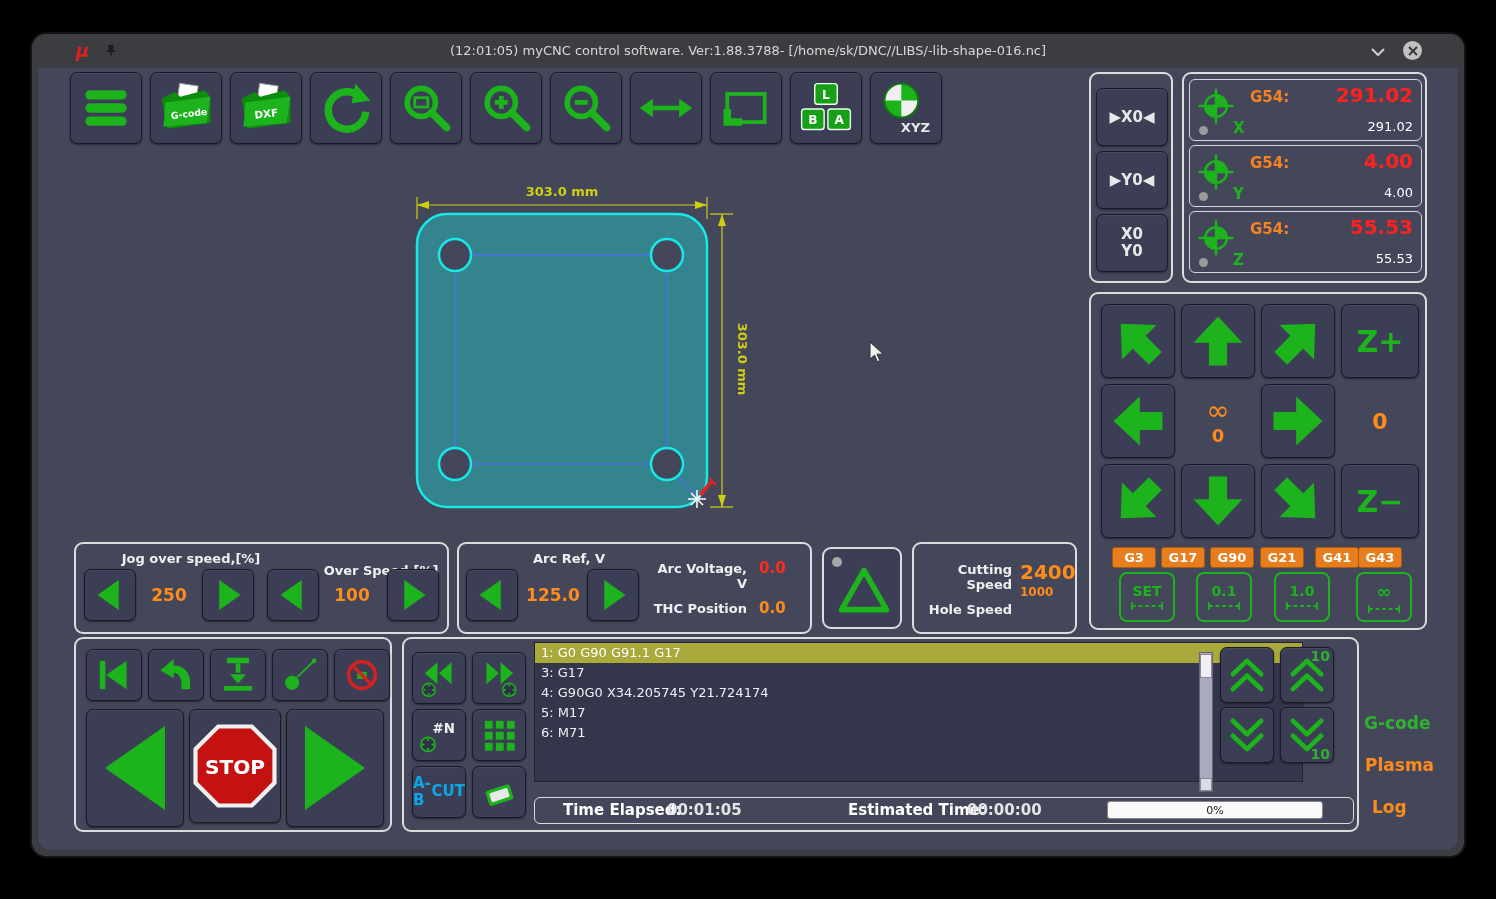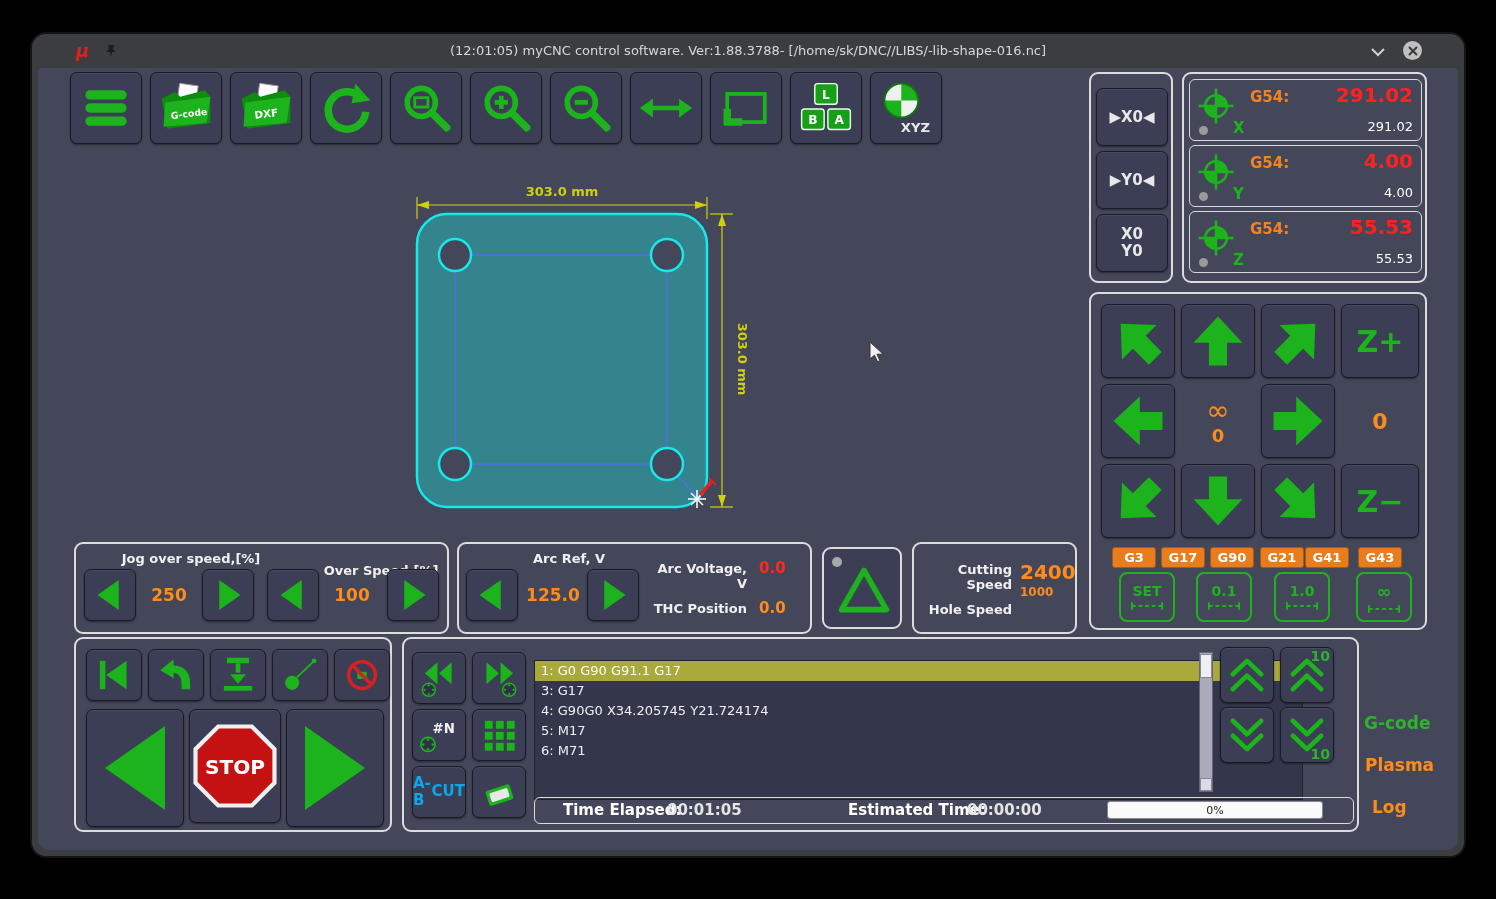--- a/index.html
+++ b/index.html
@@ -346,21 +346,21 @@
         </svg>
       </div>
     <div class="btn jbtn zb" style="left:250px; top:170px; width:78px">
         <span>Z−</span>
       </div>
 
     <span class="gtab" style="left:21px">G3</span>
     <span class="gtab" style="left:70px">G17</span>
     <span class="gtab" style="left:119px">G90</span>
     <span class="gtab" style="left:169px">G21</span>
-    <span class="gtab" style="left:214px">G41</span>
+    <span class="gtab" style="left:224px">G41</span>
     <span class="gtab" style="left:267px">G43</span>
 
     <div class="stepbtn" style="left:28px">
       <span>SET</span>
       <svg class="ruler" viewBox="0 0 36 10">
           <g stroke="currentColor" stroke-width="2" fill="none">
             <line x1="2" y1="1" x2="2" y2="9"></line>
             <line x1="34" y1="1" x2="34" y2="9"></line>
             <line x1="2" y1="5" x2="34" y2="5" stroke-dasharray="4 3"></line>
           </g>
@@ -554,21 +554,21 @@
     </div>
     <div class="btn gbtn" style="left:68px; top:127px">
       <svg class="ic3" viewBox="0 0 56 56">
           <g transform="rotate(-18 28 30)">
             <rect x="12" y="22" width="32" height="20" rx="3" fill="#1db31d"></rect>
             <rect x="16" y="26" width="24" height="12" rx="2" fill="#e8e8e8"></rect>
           </g>
         </svg>
     </div>
 
-    <div id="gcode-list" style="left:130px; top:21px; width:769px; height:140px">
+    <div id="gcode-list" style="left:130px; top:3px; width:769px; height:140px">
       <div class="gline sel">1: G0 G90 G91.1 G17</div>
       <div class="gline">3: G17</div>
       <div class="gline">4: G90G0 X34.205745 Y21.724174</div>
       <div class="gline">5: M17</div>
       <div class="gline">6: M71</div>
     </div>
     <div id="gscroll" style="left:795px; top:13px; width:14px; height:140px">
       <div class="sb-thumb" style="top:1px; height:24px"></div>
       <div class="sb-btn" style="bottom:0"></div>
     </div>

